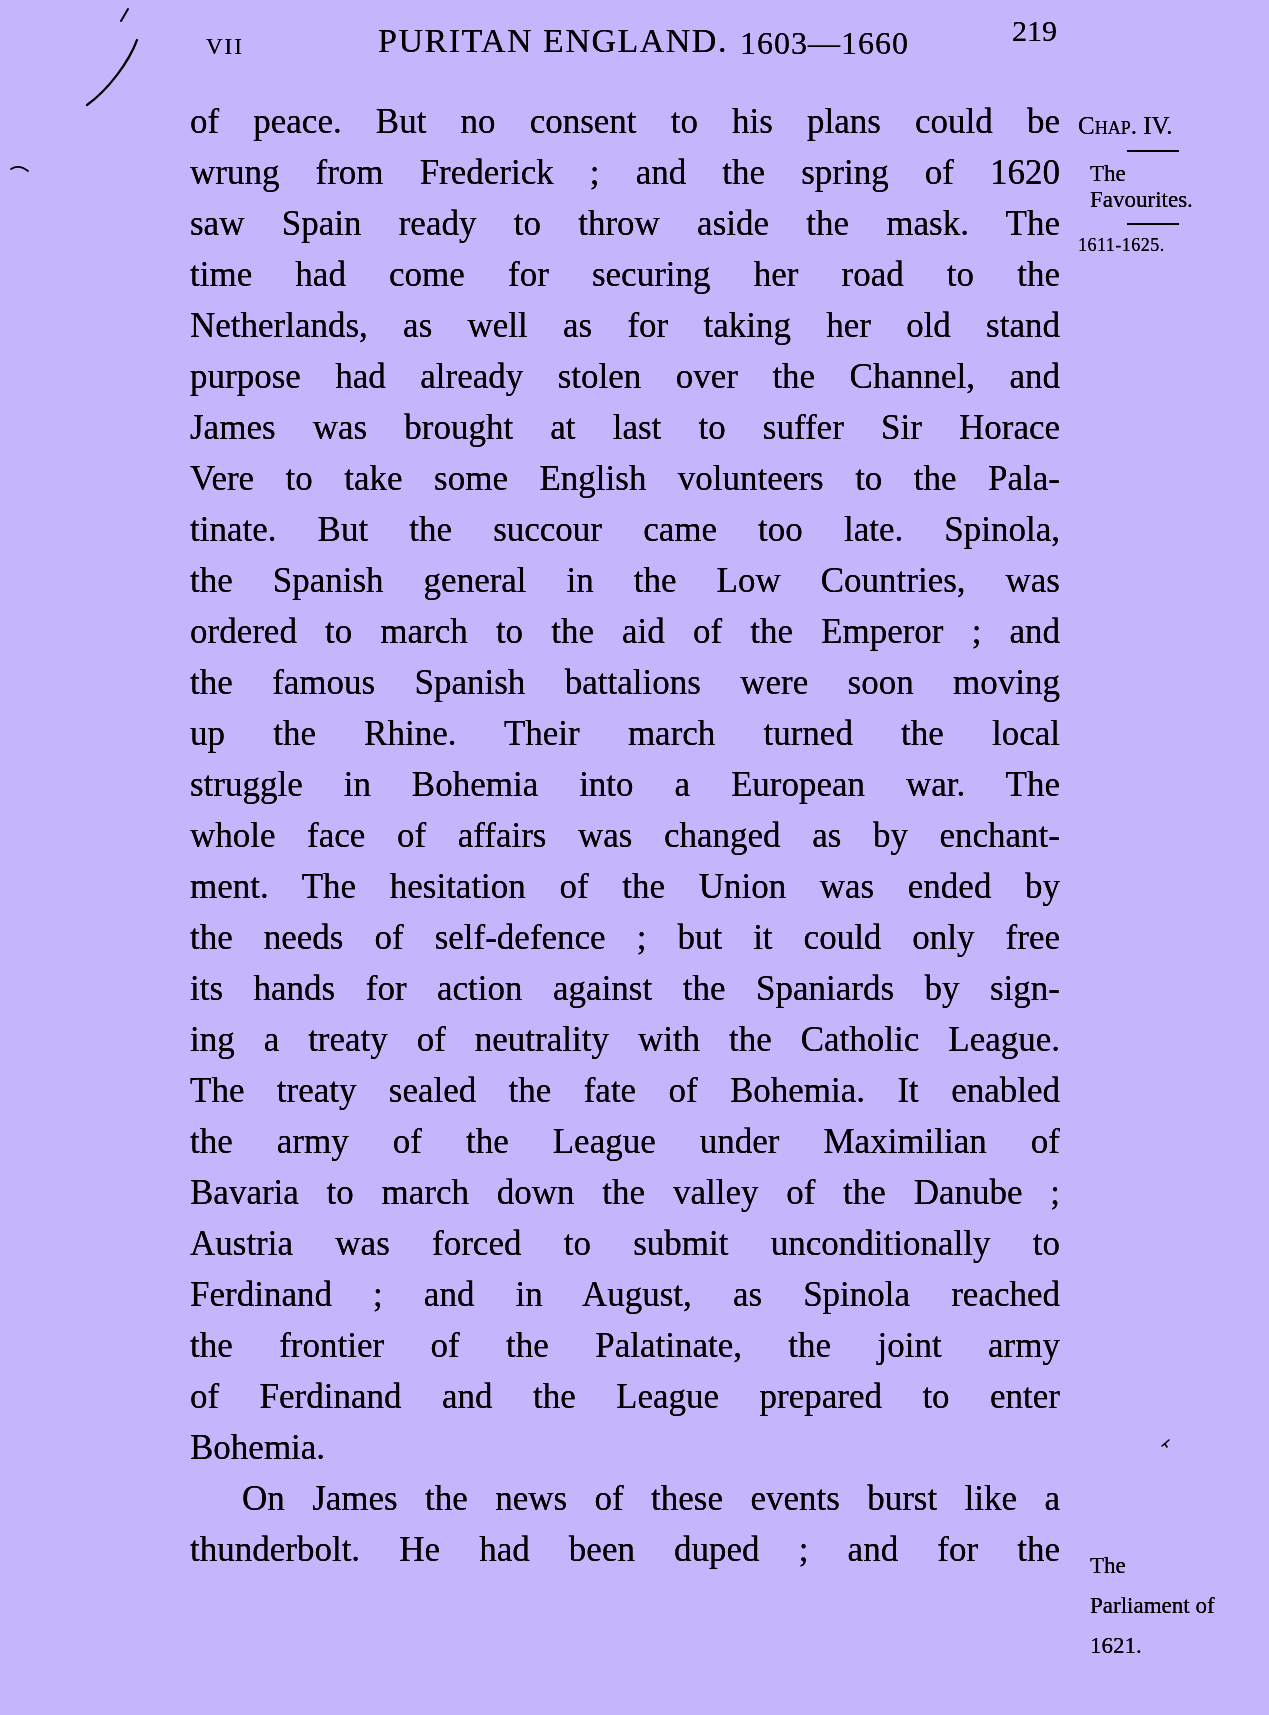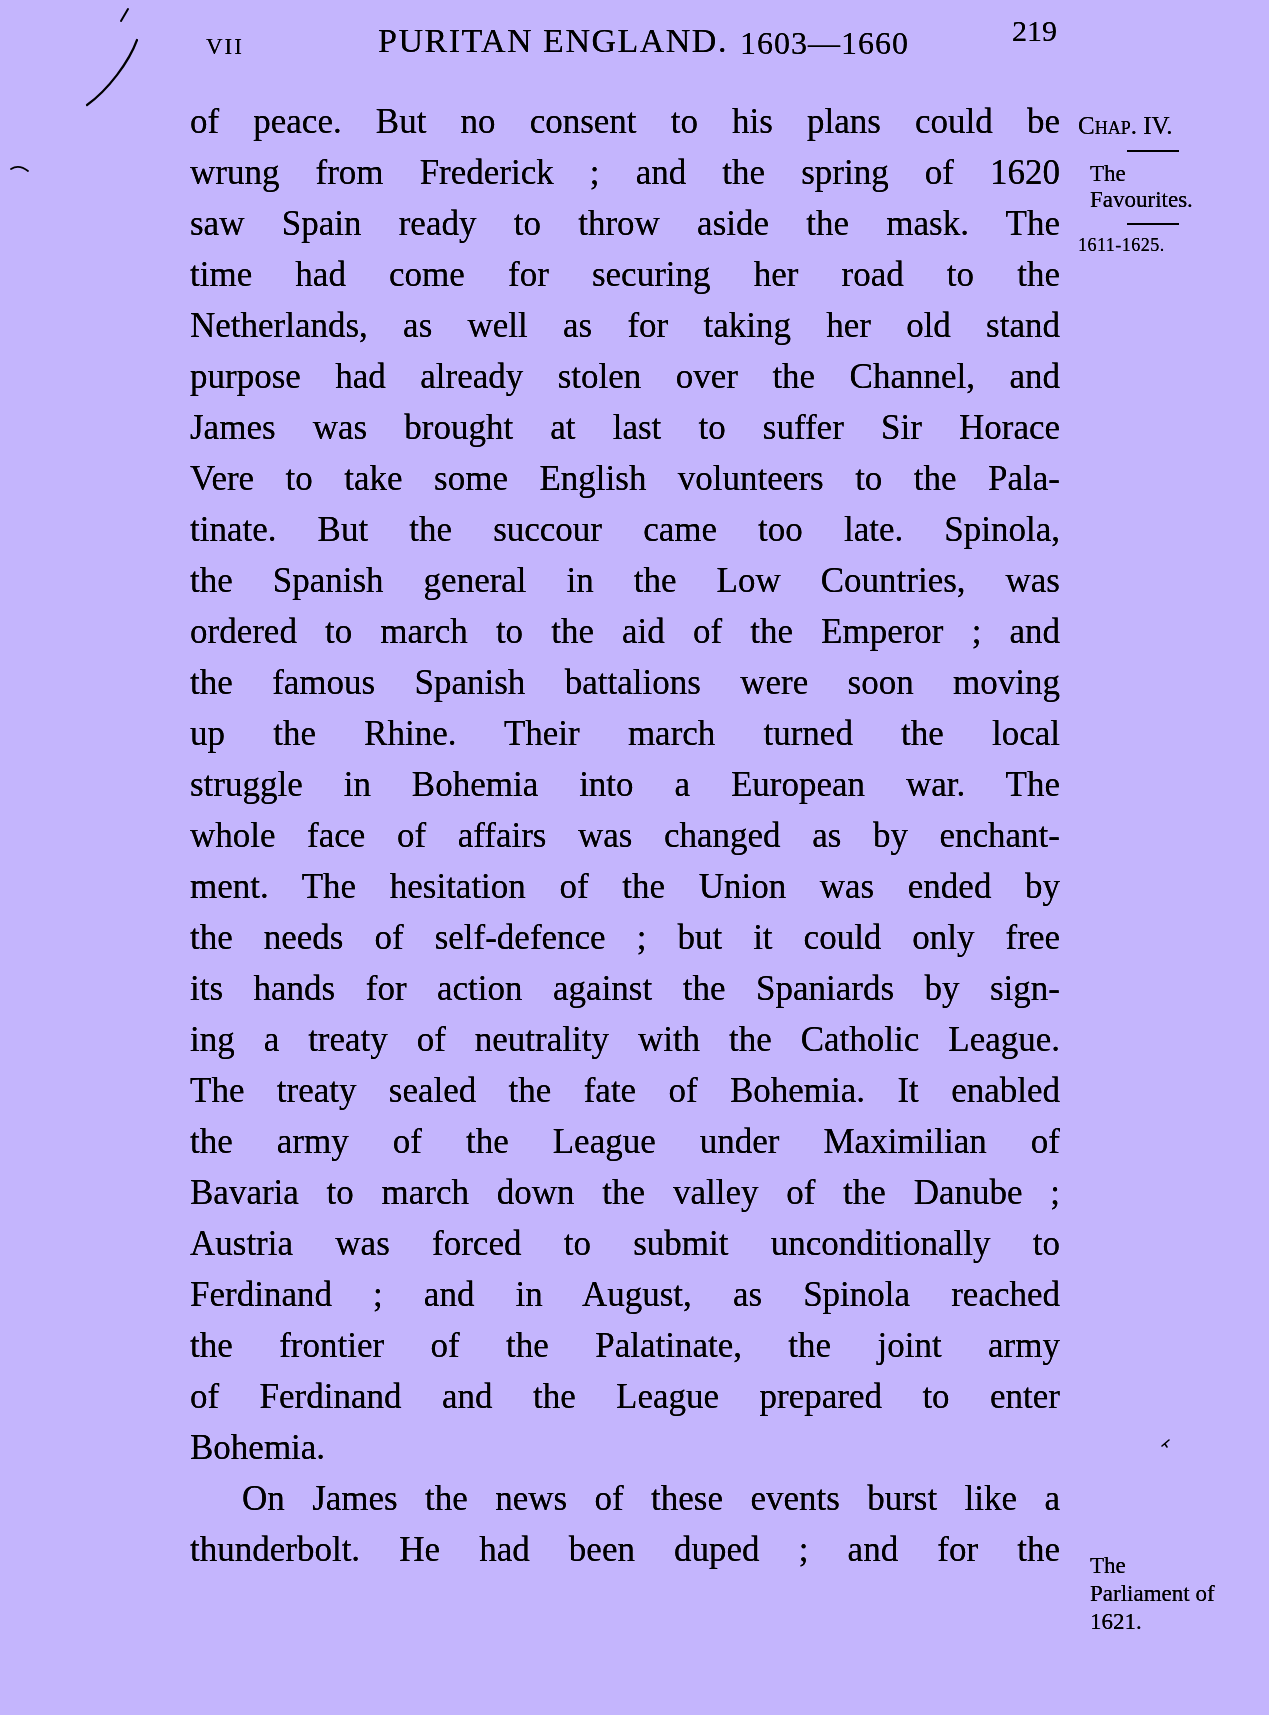--- a/index.html
+++ b/index.html
@@ -73,23 +73,23 @@
     margin: 9px auto;
   }
   #margin-section-dates {
     font-size: 18px;
     line-height: 24px;
     letter-spacing: 0.5px;
   }
   #margin-bottom { top: 1538px; }
   #margin-note2 {
     font-size: 23px;
-    line-height: 28px;
+    line-height: 40px;
     width: 126px;
-    margin: 14px auto;
+    margin: 8px auto;
   }
 
   
   #marks {
     position: absolute;
     left: 0; top: 0;
     width: 1269px;
     height: 1715px;
     pointer-events: none;
   }

